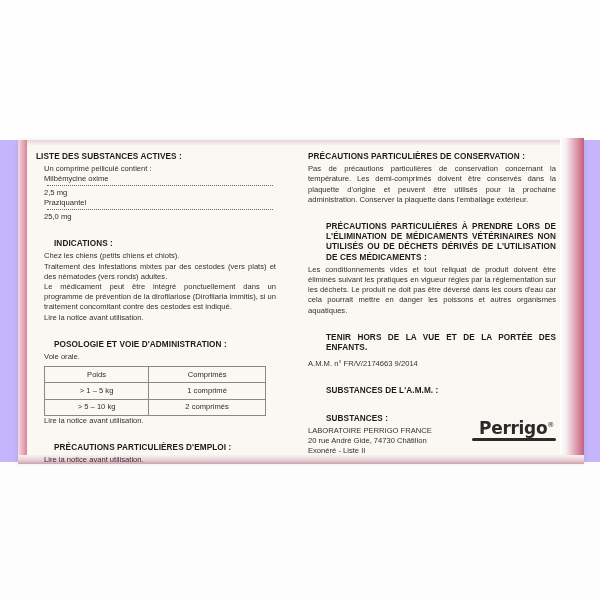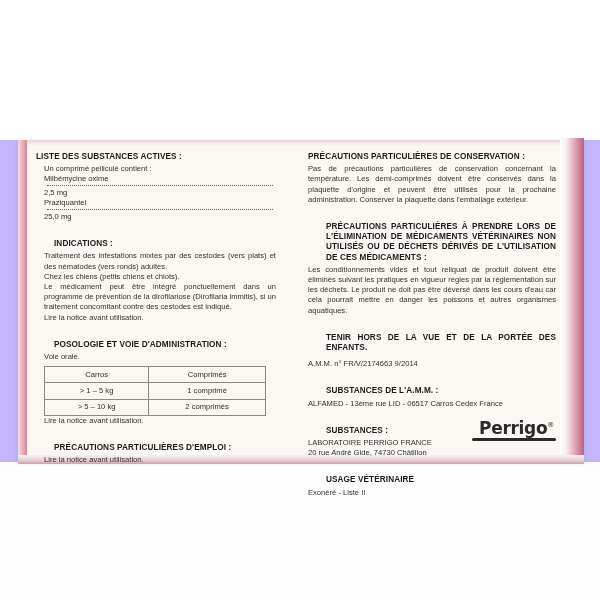--- a/index.html
+++ b/index.html
@@ -190,32 +190,32 @@
         <span class="fill"></span>
         <span class="val">2,5 mg</span>
       </div>
       <div class="sub-row">
         <span class="name">Praziquantel</span>
         <span class="fill"></span>
         <span class="val">25,0 mg</span>
       </div>
 
       <div class="heading spaced">INDICATIONS :</div>
+      <p class="body indent">Chez les chiens (petits chiens et chiots).</p>
       <p class="body indent">Traitement des infestations mixtes par des cestodes (vers plats) et des nématodes (vers ronds) adultes.</p>
-      <p class="body indent">Chez les chiens (petits chiens et chiots).</p>
       <p class="body indent">Le médicament peut être intégré ponctuellement dans un programme de prévention de la dirofilariose (Dirofilaria immitis), si un traitement concomitant contre des cestodes est indiqué.</p>
       <p class="body indent">Lire la notice avant utilisation.</p>
 
       <div class="heading spaced">POSOLOGIE ET VOIE D'ADMINISTRATION :</div>
       <p class="body indent">Voie orale.</p>
 
       <table class="dose">
         <thead>
           <tr>
-            <th>Carros</th>
+            <th>Poids</th>
             <th>Comprimés</th>
           </tr>
         </thead>
         <tbody>
           <tr>
             <td>&gt; 1 – 5 kg</td>
             <td>1 comprimé</td>
           </tr>
           <tr>
             <td>&gt; 5 – 10 kg</td>
@@ -235,26 +235,24 @@
       <div class="heading">PRÉCAUTIONS PARTICULIÈRES DE CONSERVATION :</div>
       <p class="body">Pas de précautions particulières de conservation concernant la température. Les demi-comprimés doivent être conservés dans la plaquette d'origine et peuvent être utilisés pour la prochaine administration. Conserver la plaquette dans l'emballage extérieur.</p>
 
       <div class="heading spaced">PRÉCAUTIONS PARTICULIÈRES À PRENDRE LORS DE L'ÉLIMINATION DE MÉDICAMENTS VÉTÉRINAIRES NON UTILISÉS OU DE DÉCHETS DÉRIVÉS DE L'UTILISATION DE CES MÉDICAMENTS :</div>
       <p class="body">Les conditionnements vides et tout reliquat de produit doivent être éliminés suivant les pratiques en vigueur régies par la réglementation sur les déchets. Le produit ne doit pas être déversé dans les cours d'eau car cela pourrait mettre en danger les poissons et autres organismes aquatiques.</p>
 
       <div class="heading spaced">TENIR HORS DE LA VUE ET DE LA PORTÉE DES ENFANTS.</div>
       <p class="body gap">A.M.M. n° FR/V/2174663 9/2014</p>
 
       <div class="heading spaced">SUBSTANCES DE L'A.M.M. :</div>
-      <p class="body">ALFAMED - 13ème rue LID - 06517 Carros Cedex France</p>
 
       <div class="heading spaced">SUBSTANCES :</div>
       <p class="body">LABORATOIRE PERRIGO FRANCE</p>
       <p class="body">20 rue André Gide, 74730 Châtillon</p>
 
-      <div class="heading spaced">USAGE VÉTÉRINAIRE</div>
       <p class="body">Exonéré - Liste II</p>
     </div>
   </div>
 
   <div class="logo"><span>Perrigo</span><span class="sup">®</span></div>
   <div class="logo-underline"></div>
 </div>
 
 </body></html>

